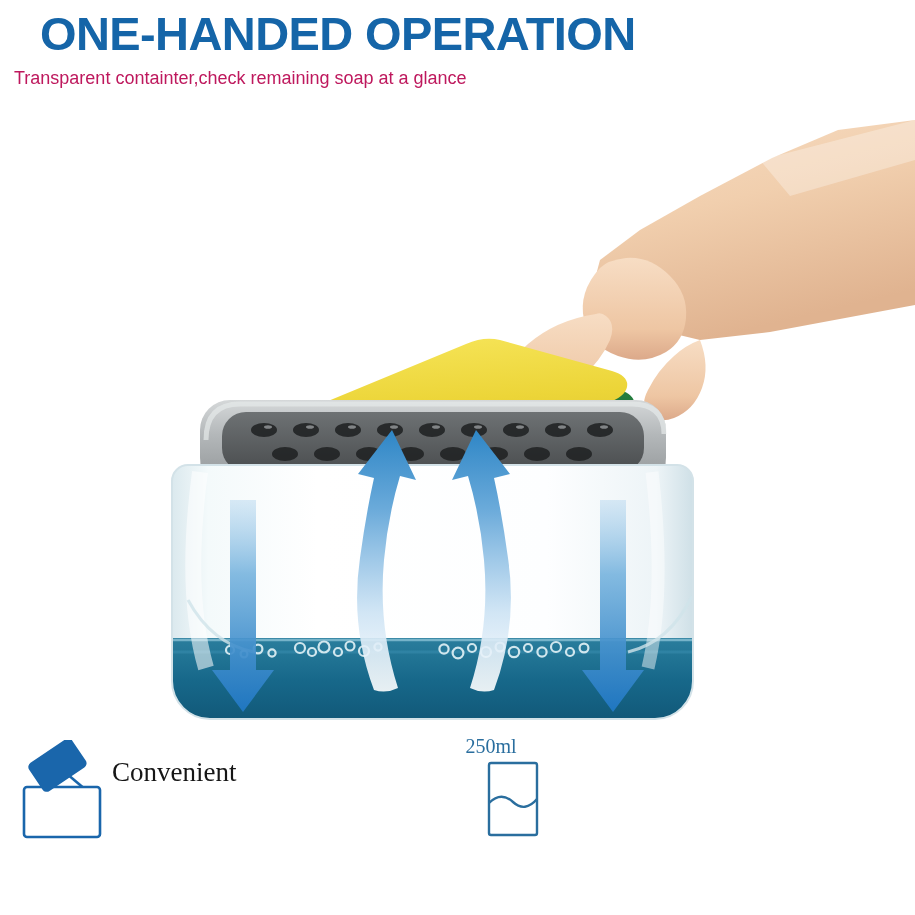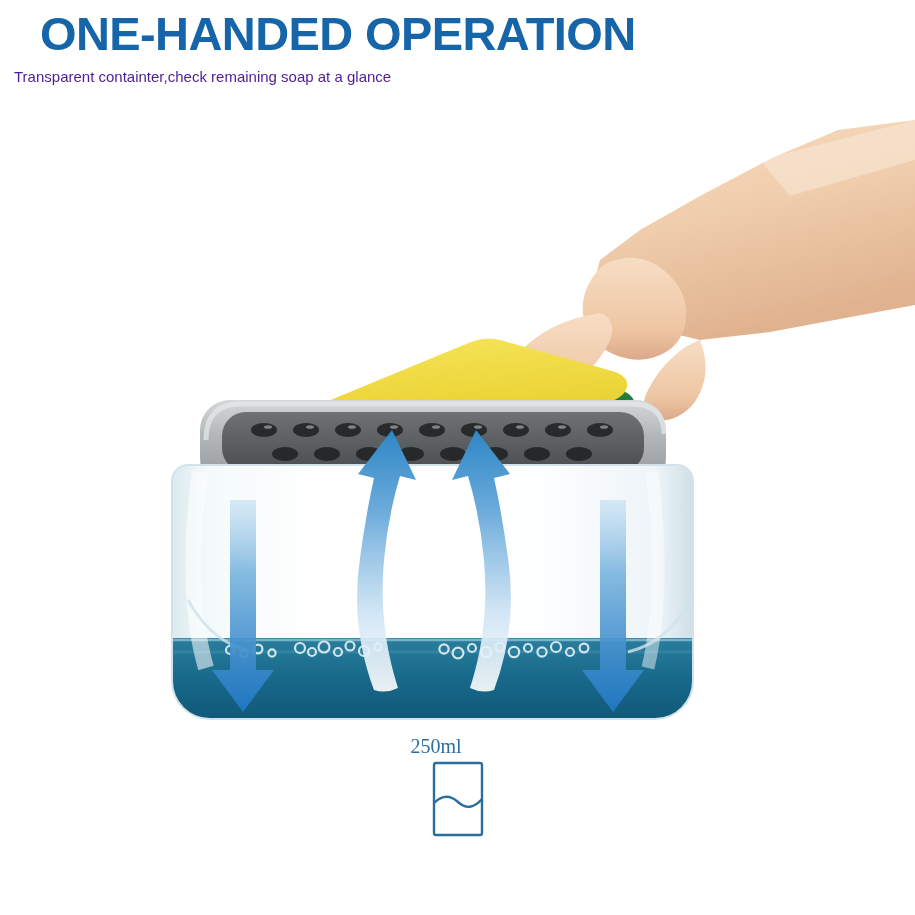--- a/index.html
+++ b/index.html
@@ -31,22 +31,22 @@
     letter-spacing: -0.6px;
     color: #1565a8;
     white-space: nowrap;
     margin-left: 18px;
   }
   .subhead {
     position: absolute;
     left: 14px;
     top: 68px;
     font-family: "Liberation Sans", sans-serif;
-    font-size: 15px;
-    color: #4c1d95;
+    font-size: 18px;
+    color: #be185d;
     white-space: nowrap;
   }
 
   
   .hero {
     position: absolute;
     left: 0;
     top: 100px;
     width: 915px;
     height: 630px;
@@ -58,21 +58,21 @@
     position: absolute;
     left: 0;
     top: 735px;
     width: 915px;
     height: 180px;
     display: flex;
   }
   .feature {
     flex: 1 1 33.333%;
     display: flex;
-    flex-direction: column;
+    flex-direction: row;
   }
   .feature-icon {
     height: 110px;
     display: flex;
     align-items: center;
     justify-content: center;
   }
   .feature-label {
     margin-top: 22px;
     font-family: "Liberation Serif", serif;
@@ -351,20 +351,32 @@
           <path d="M494 590 q24 -64 14 -132 q-6 -44 -14 -80
                    l16 -4 l-34 -44 l-24 50 l16 -4
                    q12 40 16 84 q6 66 -14 128 q12 6 24 2 z" fill="url(#arrUp)"></path>
         </g>
       </g>
     </svg>
   </div>
 
   <div class="features">
 
+    <div class="feature">
+      <div class="feature-icon">
+        <svg width="112" height="100" viewBox="0 0 112 100" xmlns="http://www.w3.org/2000/svg">
+          <line x1="60" y1="28" x2="86" y2="50" stroke="#1a66ab" stroke-width="2.6"></line>
+          <rect x="24" y="47" width="76" height="50" rx="3" fill="#ffffff" stroke="#1a66ab" stroke-width="2.6"></rect>
+          <g transform="rotate(-34 58 26)">
+            <rect x="32" y="8" width="52" height="34" rx="5" fill="#1a66ab"></rect>
+          </g>
+        </svg>
+      </div>
+      <div class="feature-label">Convenient</div>
+    </div>
 
 
     <div class="feature">
       <div class="feature-icon">
         <div class="cap-icon-wrap">
           <span class="cap-text">250ml</span>
           <svg width="110" height="110" viewBox="0 0 110 110" xmlns="http://www.w3.org/2000/svg" style="position:absolute;left:0;top:0;">
             <rect x="31" y="28" width="48" height="72" rx="2" fill="#ffffff" stroke="#2a6e9e" stroke-width="2.4"></rect>
             <path d="M31 68 q12 -12 24 -1 q12 11 24 -3" fill="none" stroke="#2a6e9e" stroke-width="2.4"></path>
           </svg>

